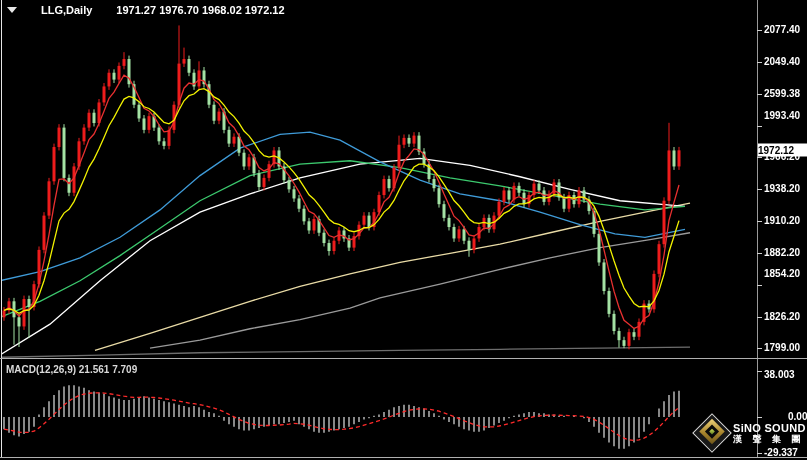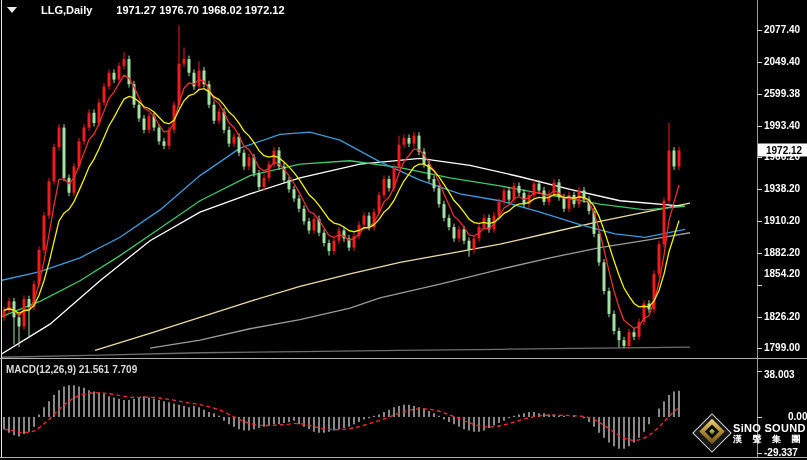--- a/index.html
+++ b/index.html
@@ -15,21 +15,21 @@
   }
   .tri{width:0;height:0;border-left:5px solid transparent;border-right:5px solid transparent;
     border-top:6px solid #e8e8e8;display:inline-block;}
   .axis-label{
     position:absolute;left:764px;transform:translateY(-50%);
     color:#fff;font-size:10px;font-weight:bold;z-index:5;white-space:nowrap;line-height:1;
   }
   .tick{position:absolute;left:757px;width:5px;height:1px;background:#cfcfcf;z-index:5;}
   .price-tag{
     position:absolute;left:758px;width:49px;height:13px;background:#fff;color:#000;
-    font-size:10px;font-weight:bold;line-height:13px;padding-left:8px;z-index:7;
+    font-size:10px;font-weight:bold;line-height:13px;padding-left:0;z-index:7;
     transform:translateY(-50%);box-sizing:border-box;
   }
   .macd-label{
     position:absolute;left:6px;top:364px;color:#d9d9d9;font-size:10px;font-weight:bold;z-index:6;
     white-space:nowrap;
   }
   .logo{position:absolute;left:698px;top:419px;display:flex;align-items:center;gap:7px;z-index:4;}
   .dmond{position:relative;width:26px;height:26px;transform:rotate(45deg);background:#181818;
     border:1px solid #dcdcdc;box-shadow:0 0 2px #000;}
   .dmond .d2{position:absolute;left:3px;top:3px;width:18px;height:18px;
@@ -493,21 +493,21 @@
   <div class="macd-label">MACD(12,26,9) 21.561 7.709</div>
 
   <div id="price-axis">
       <div class="tick" style="top: 30px;"></div>
       <div class="axis-label" style="top: 30px;">2077.40</div>
       <div class="tick" style="top: 62px;"></div>
       <div class="axis-label" style="top: 62px;">2049.40</div>
       <div class="tick" style="top: 94px;"></div>
       <div class="axis-label" style="top: 94px;">2599.38</div>
       <div class="tick" style="top: 126px;"></div>
-      <div class="axis-label" style="top: 126px; text-align: center;">1993.40</div>
+      <div class="axis-label" style="top: 116px; text-align: center;">1993.40</div>
       <div class="tick" style="top: 157.086px;"></div>
       <div class="axis-label" style="top: 157.086px;">1966.20</div>
       <div class="tick" style="top: 189.086px;"></div>
       <div class="axis-label" style="top: 189.086px;">1938.20</div>
       <div class="tick" style="top: 221.086px;"></div>
       <div class="axis-label" style="top: 221.086px;">1910.20</div>
       <div class="tick" style="top: 253.086px;"></div>
       <div class="axis-label" style="top: 253.086px;">1882.20</div>
       <div class="tick" style="top: 285.086px;"></div>
       <div class="axis-label" style="top: 274px;">1854.20</div>

